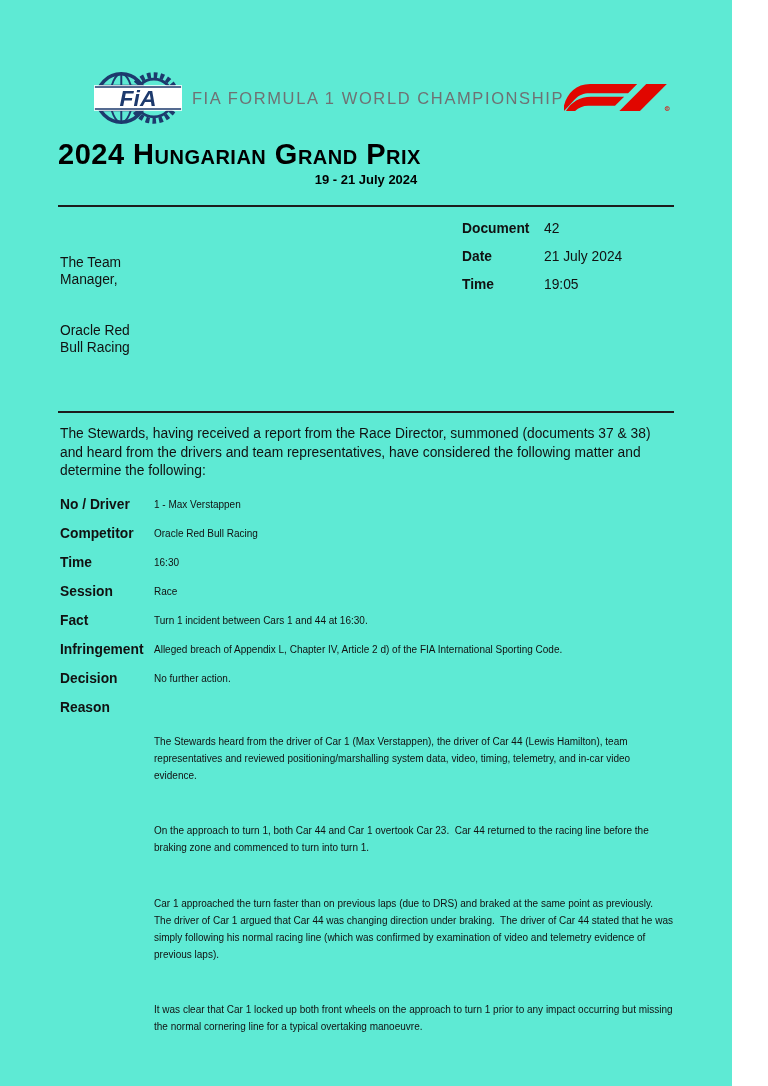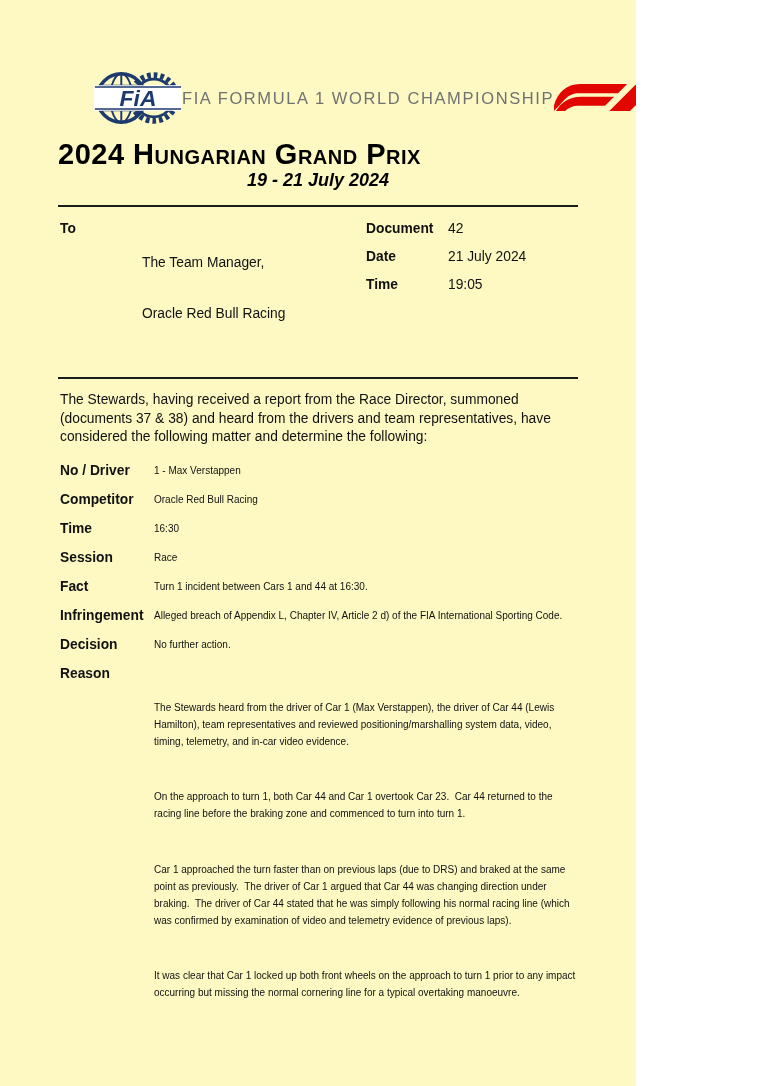--- a/index.html
+++ b/index.html
@@ -5,24 +5,24 @@
   * { box-sizing: border-box; }
   html, body { margin: 0; padding: 0; background: #ffffff; }
   body {
     width: 768px; height: 1086px;
     font-family: "Liberation Sans", sans-serif;
     color: #111;
     -webkit-font-smoothing: antialiased;
   }
   .page {
     position: relative;
-    width: 636px; height: 1086px;
+    width: 732px; height: 1086px;
     padding: 0 58px;
     overflow: hidden;
-    background: #fef9c3;
+    background: #5eead4;
   }
   
   .masthead {
     margin-top: 66px;
     display: flex;
     align-items: center;
     height: 64px;
   }
   .fia-logo-box { width: 88px; height: 62px; margin-left: 36px; flex: 0 0 auto; }
   .champ {
@@ -41,25 +41,24 @@
     margin-top: 8px;
     font-size: 29px;
     line-height: 32px;
     font-weight: bold;
     font-variant: small-caps;
     letter-spacing: 0.5px;
     color: #000;
   }
   .gp-dates {
     text-align: center;
-    font-size: 18px;
+    font-size: 13px;
     line-height: 20px;
     font-weight: bold;
     color: #000;
-    font-style: italic;
   }
 
   
   .rule { border: 0; height: 0; border-top: 2px solid #1c1c1c; margin: 0; }
   .rule-top { margin-top: 15px; }
   .rule-mid { border-top-width: 2.5px; }
 
   
   .meta {
     display: flex;
@@ -138,21 +137,20 @@
   </header>
 
   <div class="gp-title">2024 Hungarian Grand Prix</div>
   <div class="gp-dates">19 - 21 July 2024</div>
 
   <div class="rule rule-top"></div>
 
   <section class="meta">
     <div class="meta-left">
       <div class="meta-row">
-        <div class="meta-label">To</div>
         <div class="meta-value">
           <div>The Team Manager,</div>
           <div>Oracle Red Bull Racing</div>
         </div>
       </div>
     </div>
     <div class="meta-right">
       <div class="meta-row">
         <div class="meta-label">Document</div>
         <div class="meta-value">42</div>

